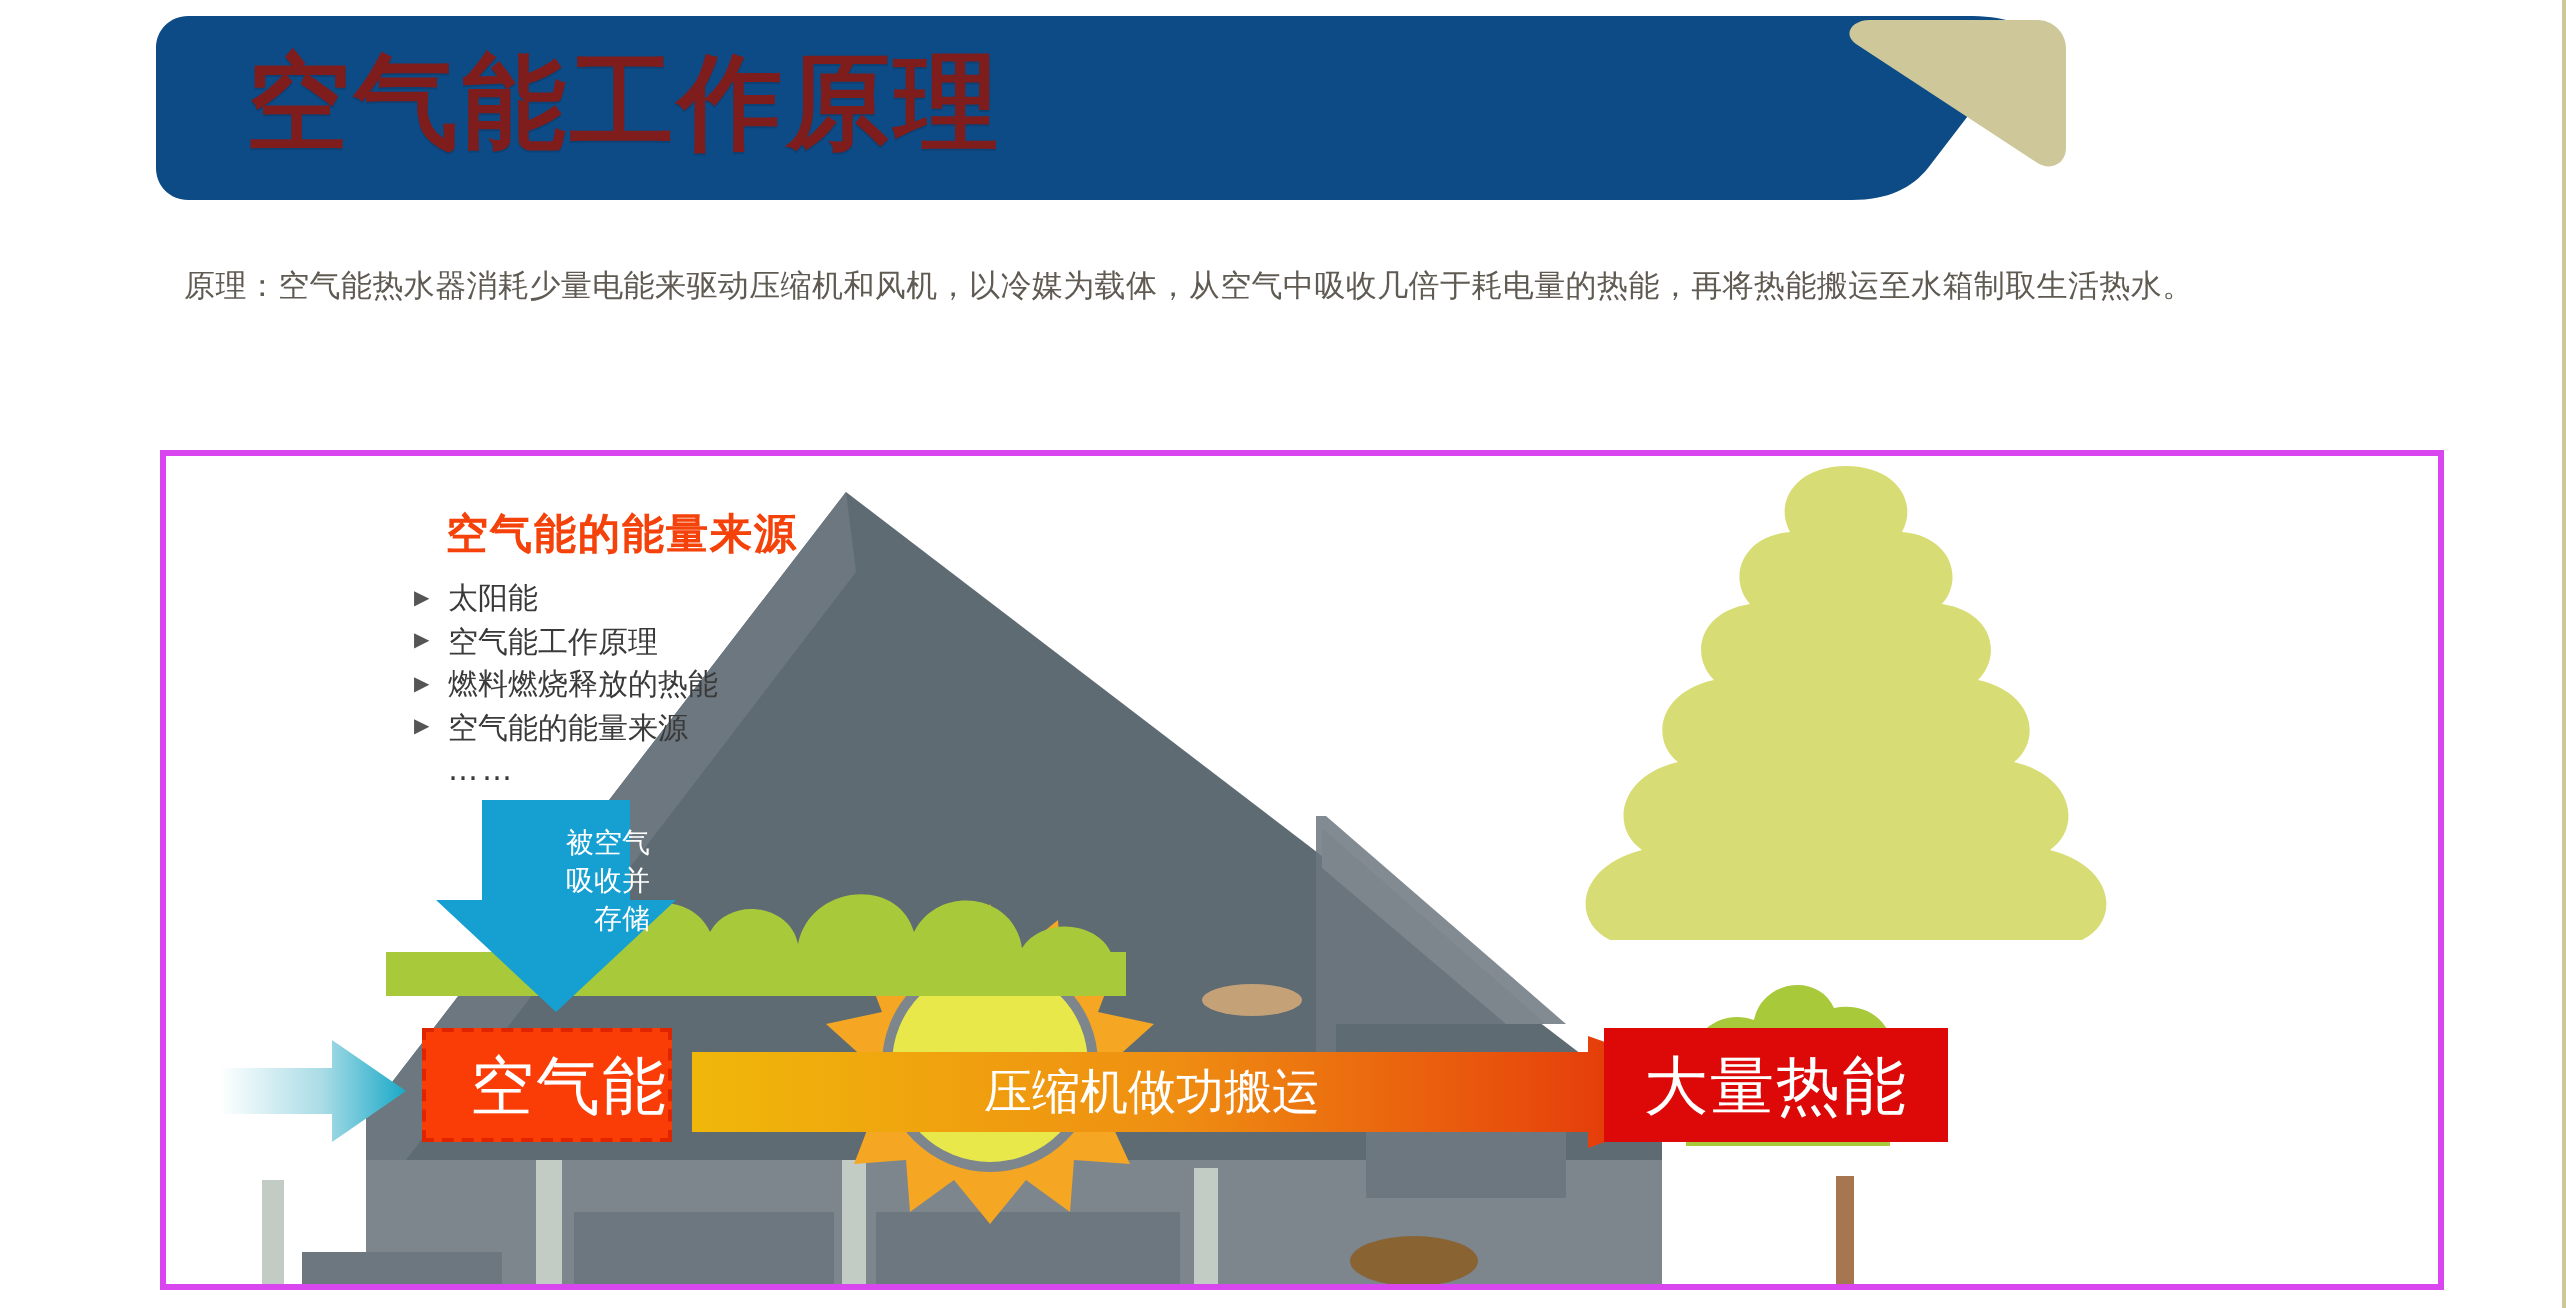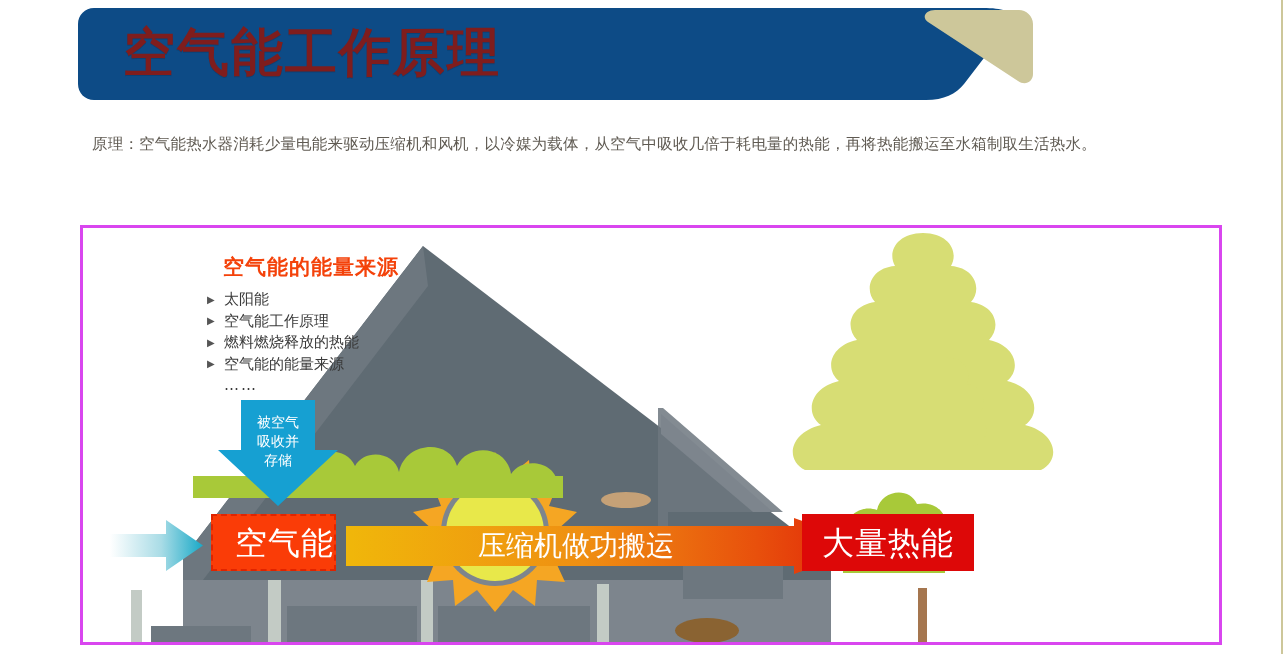--- a/index.html
+++ b/index.html
@@ -107,21 +107,21 @@
     position: absolute; left: 135px; top: 172px;
     width: 120px; height: 106px;
   }
   #absorb-label {
     position: absolute;
     left: 148px; top: 185px;
     width: 94px;
     color: #ffffff;
     font-size: 14px;
     line-height: 19px;
-    text-align: center;
+    text-align: right;
     white-space: pre-line;
   }
 
   
   #flow-left-arrow {
     position: absolute; left: 27px; top: 292px;
     width: 93px; height: 51px;
   }
   #box-air {
     position: absolute; left: 128px; top: 286px;
@@ -139,21 +139,21 @@
   }
   #flow-mid-arrow {
     position: absolute; left: 263px; top: 290px;
     width: 527px; height: 56px;
   }
   #flow-mid-label {
     position: absolute; left: 263px; top: 303px;
     width: 460px;
     text-align: center;
     color: #ffffff;
-    font-size: 28px;
+    font-size: 24px;
     line-height: 30px;
     white-space: nowrap;
   }
   #box-heat {
     position: absolute; left: 719px; top: 286px;
     width: 172px; height: 57px;
     background: #dd0808;
     display: flex; align-items: center; justify-content: center;
   }
   #box-heat span {

